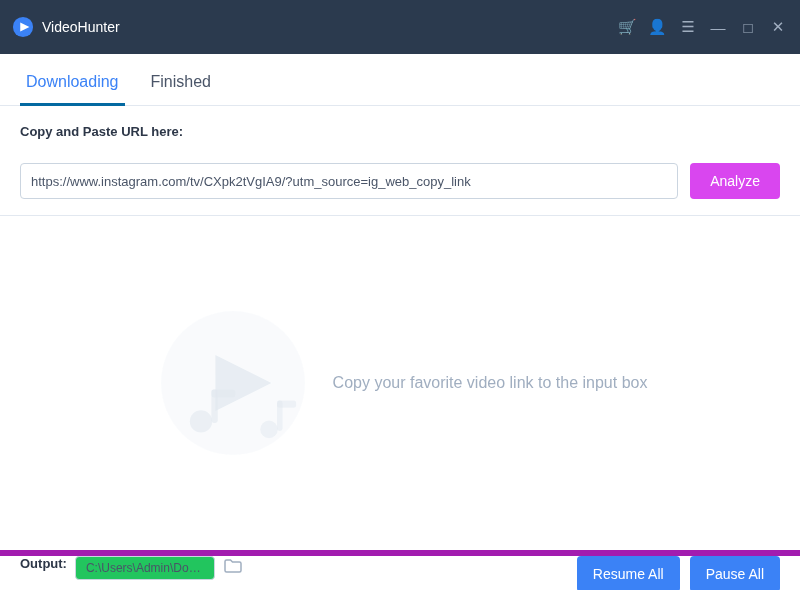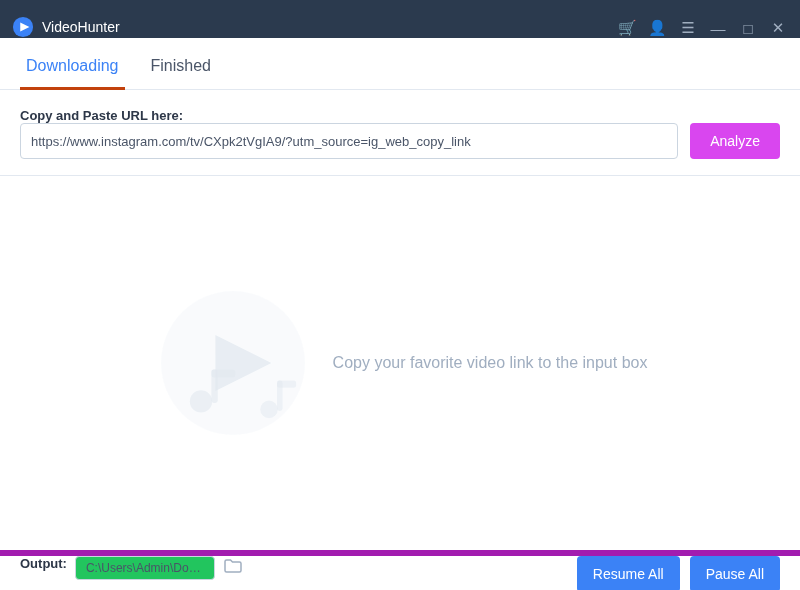--- a/index.html
+++ b/index.html
@@ -10,23 +10,23 @@
       height: 590px;
       overflow: hidden;
       display: flex;
       flex-direction: column;
     }
 
     
     .title-bar {
       background: #2b3a4e;
       display: flex;
-      align-items: flex-end;
+      align-items: center;
       padding: 0 12px;
-      height: 38px;
+      height: 54px;
       flex-shrink: 0;
       gap: 30px;
     }
     .title-bar-logo {
       display: flex;
       align-items: center;
       gap: 8px;
     }
     .logo-icon {
       width: 22px;
@@ -76,34 +76,34 @@
       margin-right: 20px;
       font-size: 16px;
       font-weight: 500;
       cursor: pointer;
       color: #4a5568;
       border-bottom: 3px solid transparent;
       margin-bottom: -1px;
     }
     .tab.active {
       color: #3b82f6;
-      border-bottom: 3px solid #c2410c;
+      border-bottom: 3px solid #0369a1;
     }
 
     
     .url-section {
       padding: 18px 20px 16px;
       border-bottom: 1px solid #e2e8f0;
       flex-shrink: 0;
     }
     .url-label {
       font-size: 13px;
       font-weight: 600;
       color: #2d3748;
-      margin-bottom: 0;
+      margin-bottom: 24px;
     }
     .url-input-row {
       display: flex;
       gap: 12px;
       align-items: center;
     }
     .url-input {
       flex: 1;
       height: 36px;
       border: 1px solid #cbd5e0;

